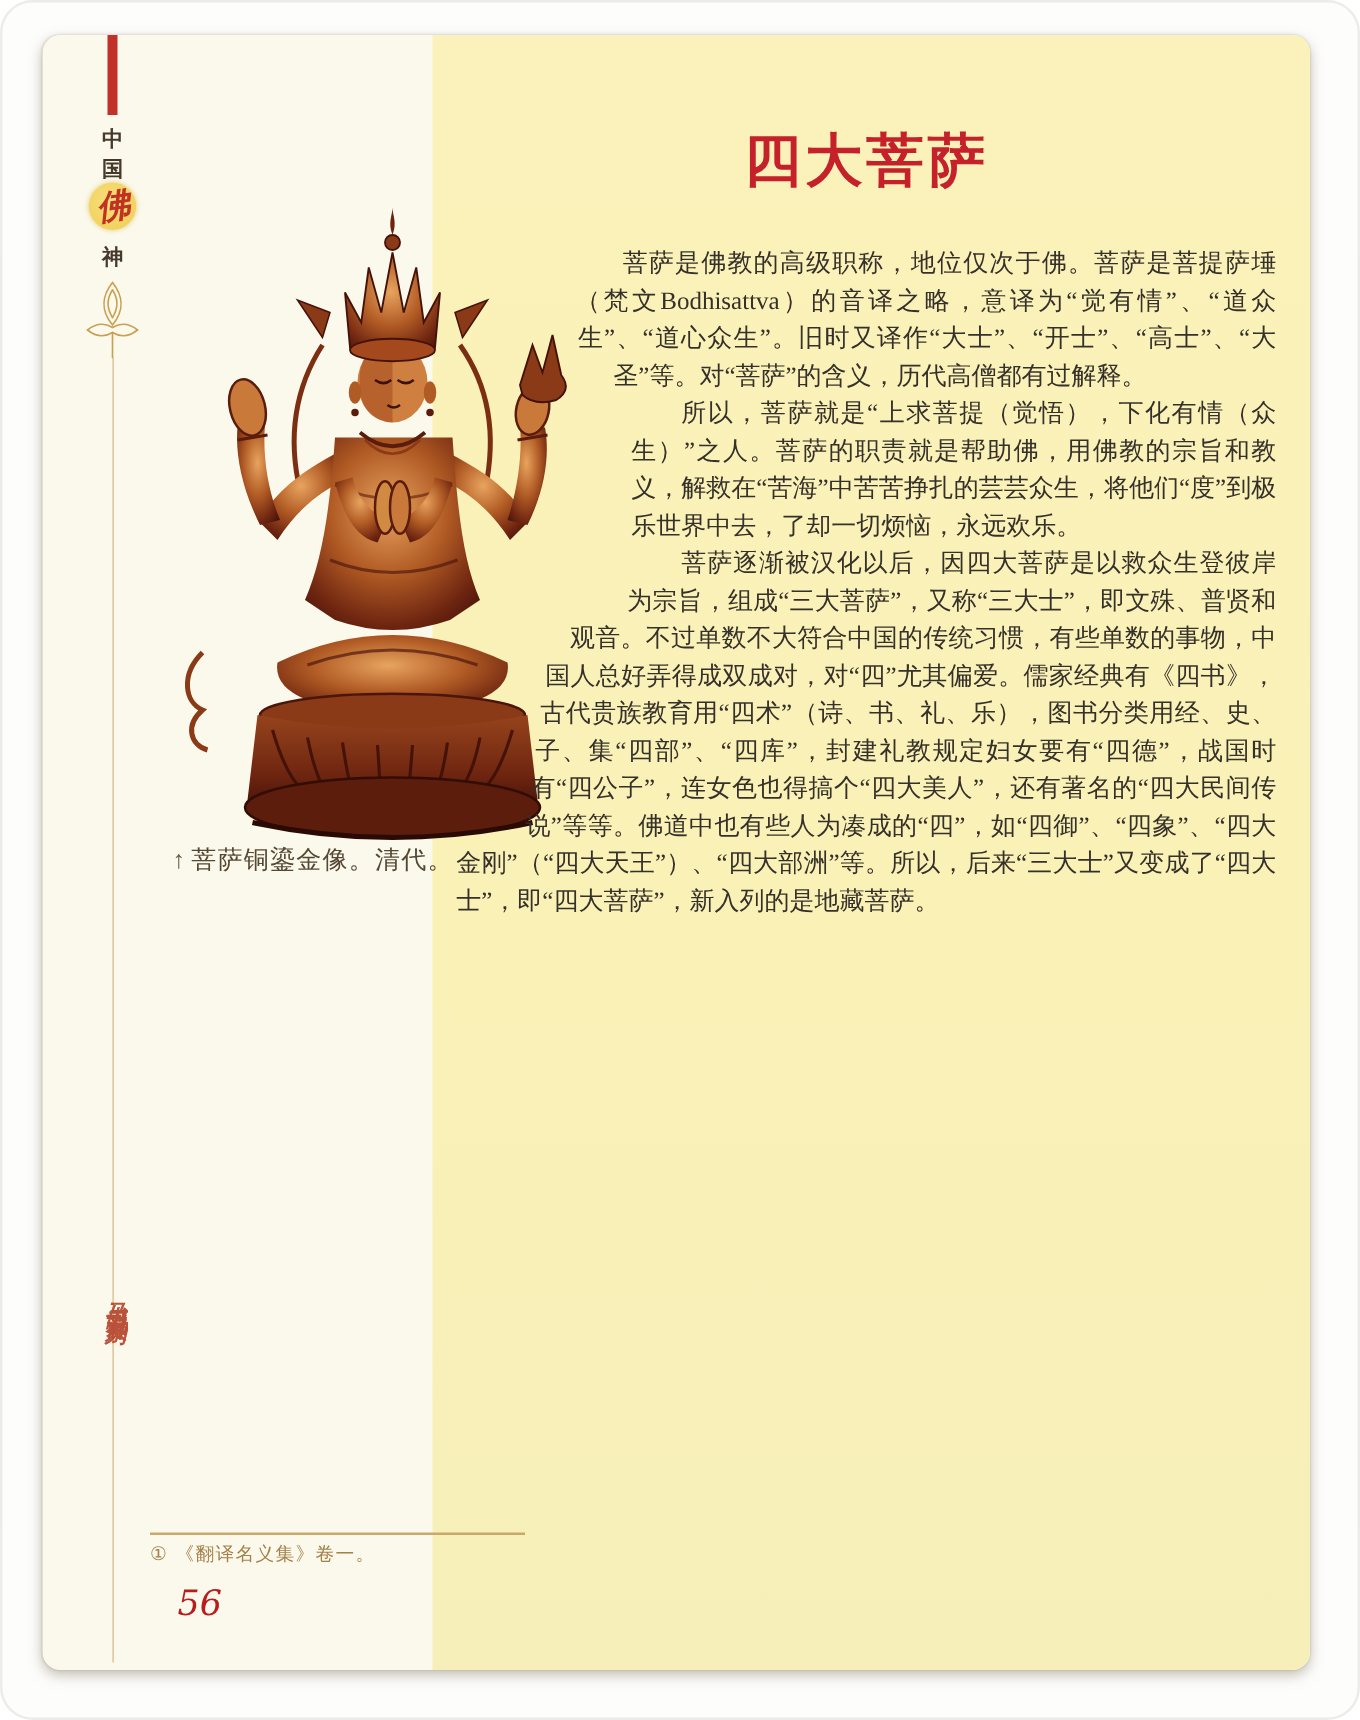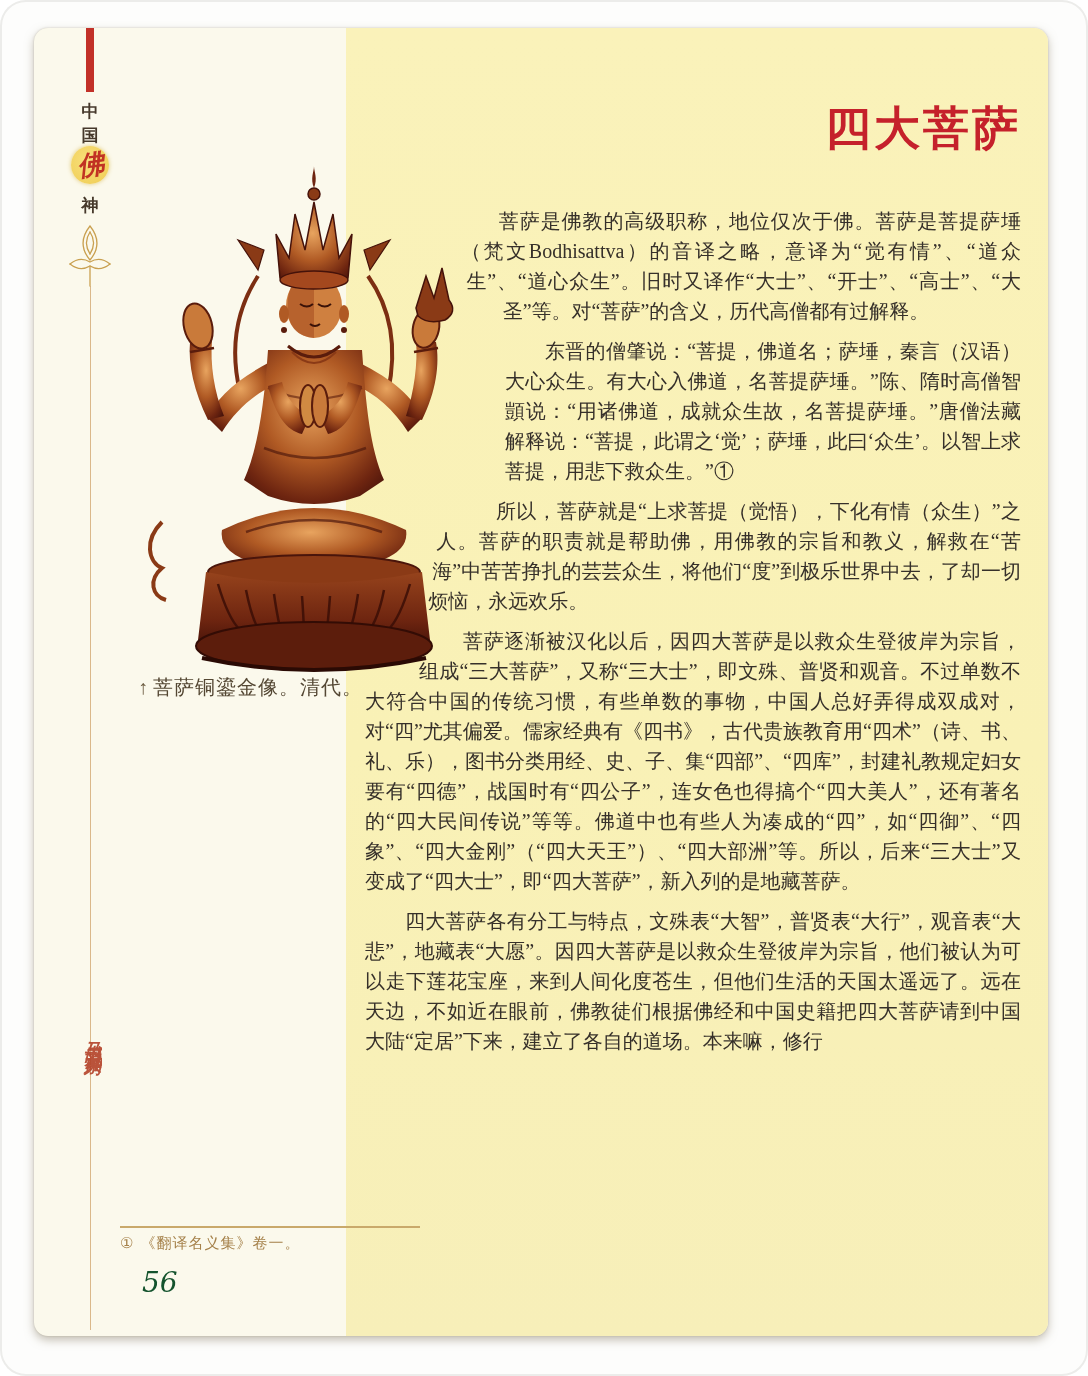--- a/index.html
+++ b/index.html
@@ -29,46 +29,46 @@
   .lotus-ornament { position:absolute; left:34px; top:196px; width:44px; height:64px; }
   .v-line { position:absolute; left:56px; top:258px; width:1px; height:1044px; background:#cfa269; opacity:.75; }
   .calligraphy {
     position:absolute; left:42px; top:1000px; height:150px; width:28px;
     writing-mode:vertical-rl; text-orientation:upright;
     font-size:17px; letter-spacing:3px; color:#b5452c; font-weight:700; font-style:italic; opacity:.92;
   }
 
   
   .title {
-    position:absolute; left:331px; top:70px; width:656px; text-align:right;
+    position:absolute; left:331px; top:70px; width:656px; text-align:center;
     font-size:46px; font-weight:700; color:#c5212b; letter-spacing:3px;
   }
 
   
   .text-column {
     position:absolute; left:331px; top:168px; width:656px;
     font-size:20px; line-height:30px; color:#36302a; text-align:justify;
   }
   .statue-spacer {
     float:left; width:140px; height:465px;
     shape-outside: polygon(0 0, 85px 0, 92px 100px, 138px 138px, 138px 262px, 68px 308px, 48px 460px, 0 465px);
     shape-margin:6px;
   }
-  .text-column p { text-indent:2em;margin-top:10px; }
+  .text-column p { text-indent:2em; }
 
   
   .statue { position:absolute; left:84px; top:120px; width:372px; height:532px; }
   .caption { position:absolute; left:104px; top:646px; font-size:20px; color:#544733; letter-spacing:1px; }
   .caption .arrow { color:#6b5b40; margin-right:4px; }
 
   
   .footnote-rule { position:absolute; left:86px; top:1198px; width:300px; height:2px; background:#c9a96b; }
   .footnote { position:absolute; left:86px; top:1206px; font-size:15px; color:#a5814a; letter-spacing:1px;font-family:Liberation Serif, serif; }
   .footnote .fn-marker { margin-right:6px; }
-  .page-number { position:absolute; left:108px; top:1238px; font-size:28px; font-style:italic; color:#14532d; font-family:"DejaVu Serif","Liberation Serif",serif; }
+  .page-number { position:absolute; left:108px; top:1238px; font-size:28px; font-style:italic; color:#b91c1c; font-family:"DejaVu Serif","Liberation Serif",serif; }
 </style>
 </head>
 <body>
 
 <div class="canvas">
   <div class="page-inner">
     <div class="yellow-panel"></div>
 
     <div class="red-bar"></div>
     <div class="side-char ch-zhong">中</div>
@@ -169,24 +169,22 @@
       </svg>
     </div>
     <div class="caption">
       <span class="arrow">↑</span><span>菩萨铜鎏金像。清代。</span>
     </div>
 
     <h1 class="title">四大菩萨</h1>
     <div class="text-column">
       <div class="statue-spacer"></div>
       <p>菩萨是佛教的高级职称，地位仅次于佛。菩萨是菩提萨埵（梵文Bodhisattva）的音译之略，意译为“觉有情”、“道众生”、“道心众生”。旧时又译作“大士”、“开士”、“高士”、“大圣”等。对“菩萨”的含义，历代高僧都有过解释。</p>
-      <p>东晋的僧肇说：“菩提，佛道名；萨埵，秦言（汉语）大心众生。有大心入佛道，名菩提萨埵。”陈、隋时高僧智顗说：“用诸佛道，成就众生故，名菩提萨埵。”唐僧法藏解释说：“菩提，此谓之‘觉’；萨埵，此曰‘众生’。以智上求菩提，用悲下救众生。”①</p>
       <p>所以，菩萨就是“上求菩提（觉悟），下化有情（众生）”之人。菩萨的职责就是帮助佛，用佛教的宗旨和教义，解救在“苦海”中苦苦挣扎的芸芸众生，将他们“度”到极乐世界中去，了却一切烦恼，永远欢乐。</p>
       <p>菩萨逐渐被汉化以后，因四大菩萨是以救众生登彼岸为宗旨，组成“三大菩萨”，又称“三大士”，即文殊、普贤和观音。不过单数不大符合中国的传统习惯，有些单数的事物，中国人总好弄得成双成对，对“四”尤其偏爱。儒家经典有《四书》，古代贵族教育用“四术”（诗、书、礼、乐），图书分类用经、史、子、集“四部”、“四库”，封建礼教规定妇女要有“四德”，战国时有“四公子”，连女色也得搞个“四大美人”，还有著名的“四大民间传说”等等。佛道中也有些人为凑成的“四”，如“四御”、“四象”、“四大金刚”（“四大天王”）、“四大部洲”等。所以，后来“三大士”又变成了“四大士”，即“四大菩萨”，新入列的是地藏菩萨。</p>
-      <p>四大菩萨各有分工与特点，文殊表“大智”，普贤表“大行”，观音表“大悲”，地藏表“大愿”。因四大菩萨是以救众生登彼岸为宗旨，他们被认为可以走下莲花宝座，来到人间化度苍生，但他们生活的天国太遥远了。远在天边，不如近在眼前，佛教徒们根据佛经和中国史籍把四大菩萨请到中国大陆“定居”下来，建立了各自的道场。本来嘛，修行</p>
     </div>
 
     <div class="footnote-rule"></div>
     <div class="footnote">
       <span class="fn-marker">①</span><span>《翻译名义集》卷一。</span>
     </div>
     <div class="page-number">56</div>
   </div>
 </div>
 

